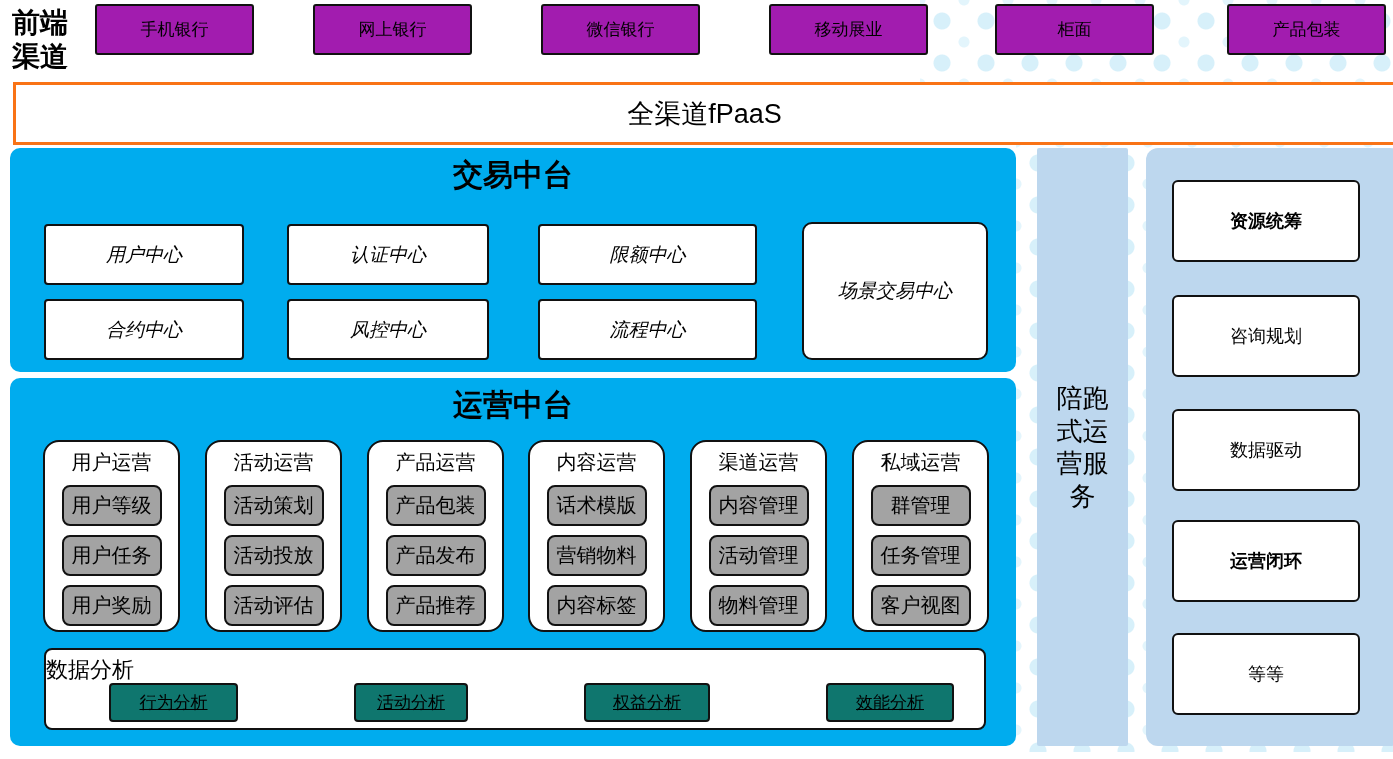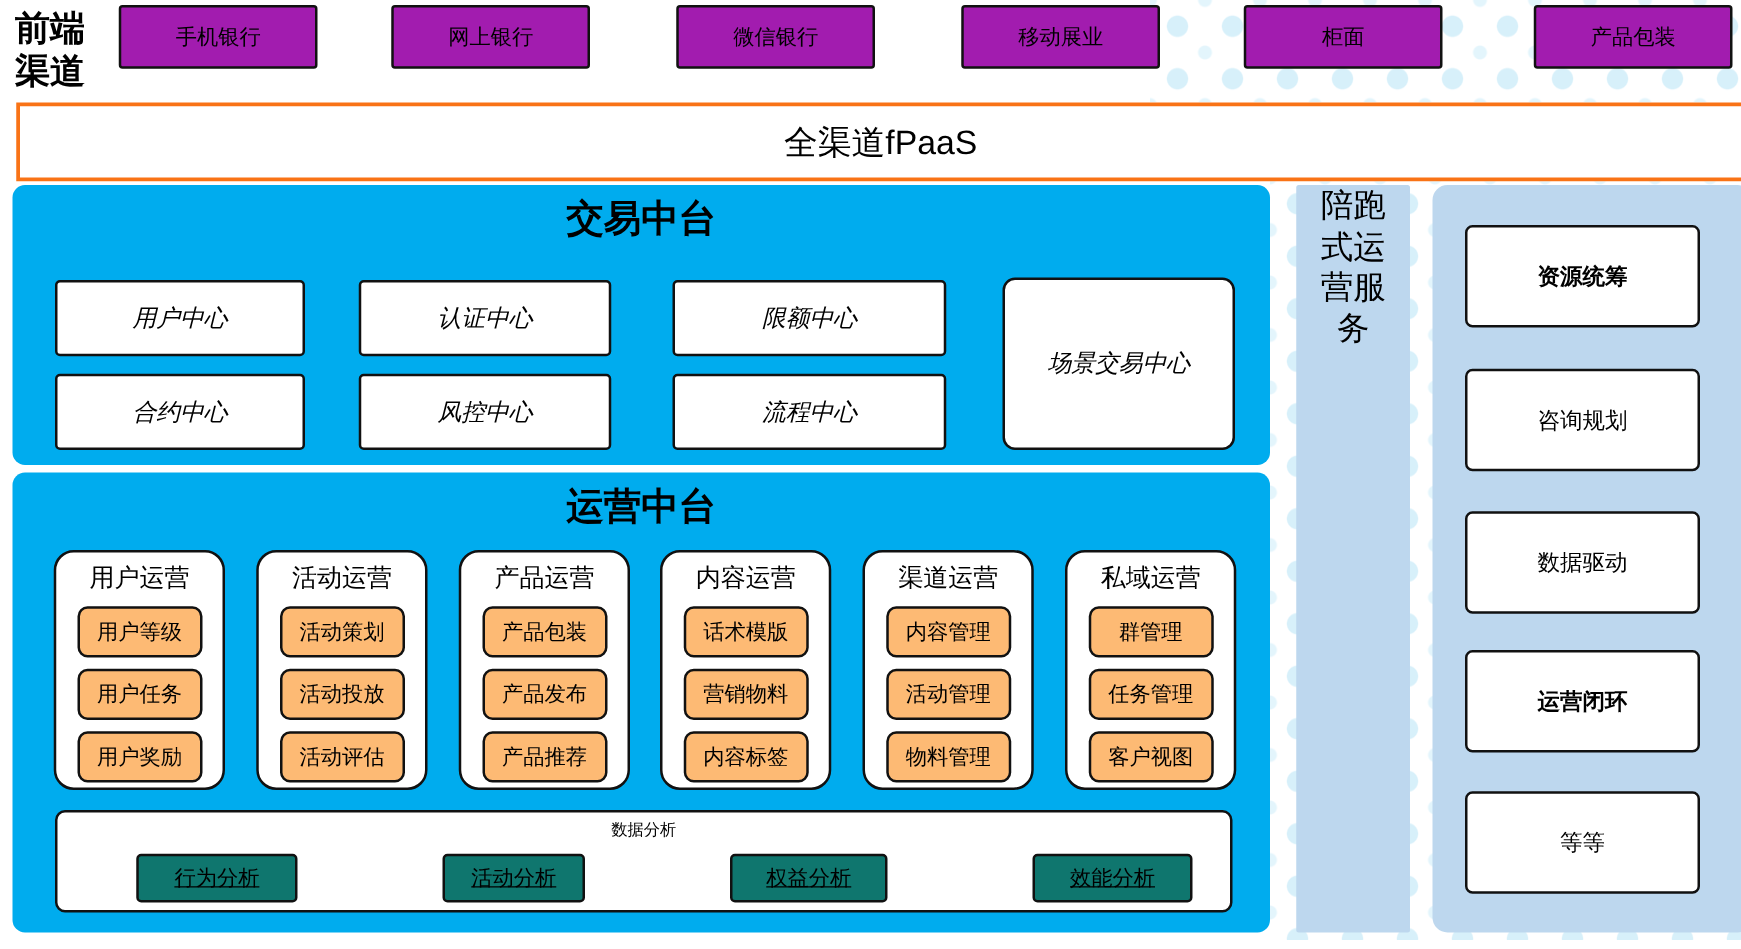--- a/index.html
+++ b/index.html
@@ -55,39 +55,39 @@
   .scene{border-radius:10px;}
   
   .opcol{
     position:absolute;top:62px;width:133px;height:188px;
     background:#fff;border:2px solid #111;border-radius:16px;
     display:flex;flex-direction:column;align-items:center;
   }
   .opcol-title{margin-top:7px;font-size:20px;}
   .opitem{
     width:96px;height:37px;margin-top:9px;
-    background:#fdba74;border:2px solid #111;border-radius:8px;
-    display:flex;align-items:center;justify-content:center;font-size:17px;
+    background:#a3a3a3;border:2px solid #111;border-radius:8px;
+    display:flex;align-items:center;justify-content:center;font-size:20px;
   }
   
   .analysis{
     position:absolute;left:34px;top:270px;width:938px;height:78px;
     background:#fff;border:2px solid #111;border-radius:8px;
   }
-  .analysis-title{text-align:center;margin-top:5px;font-size:13px;}
+  .analysis-title{margin-top:5px;font-size:22px;}
   .anitem{
     position:absolute;top:33px;height:35px;
     background:#0f766e;border:2px solid #111;border-radius:4px;
     display:flex;align-items:center;justify-content:center;font-size:17px;text-decoration:underline;
   }
   
   .sidebar{
     left:1037px;top:148px;width:91px;height:598px;z-index:1;position:absolute;
     background:#BDD7EE;border-radius:2px;
-    display:flex;justify-content:center;
+    display:flex;align-items:center;justify-content:center;
   }
   .sidebar-text{
     width:56px;font-size:26px;line-height:1.25;text-align:center;
     word-break:break-all;
   }
   
   .svccol{
     left:1146px;top:148px;width:240px;height:598px;z-index:1;position:absolute;
     background:#BDD7EE;border-radius:12px;padding-left:16px;
   }

